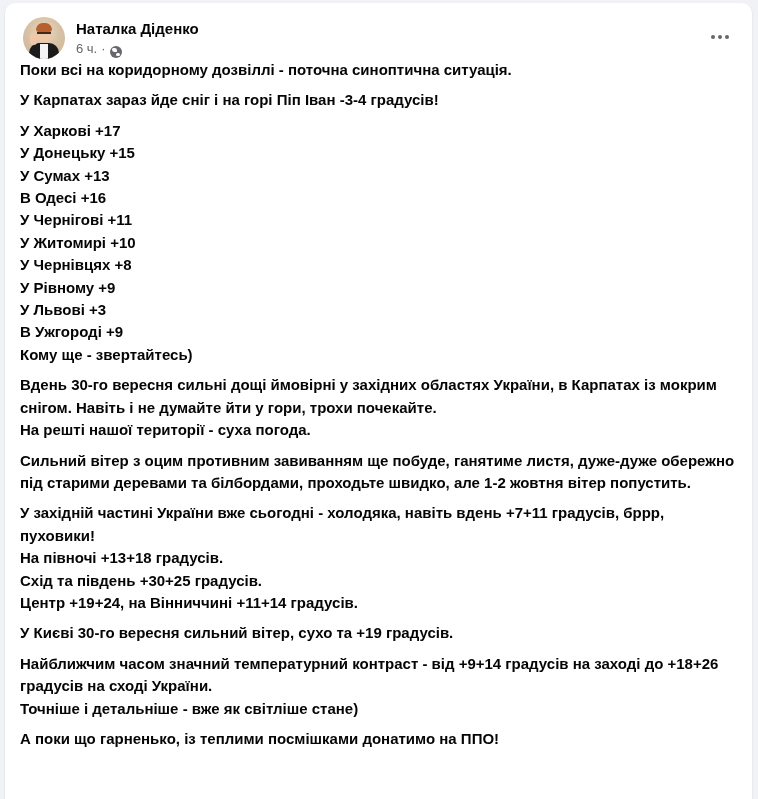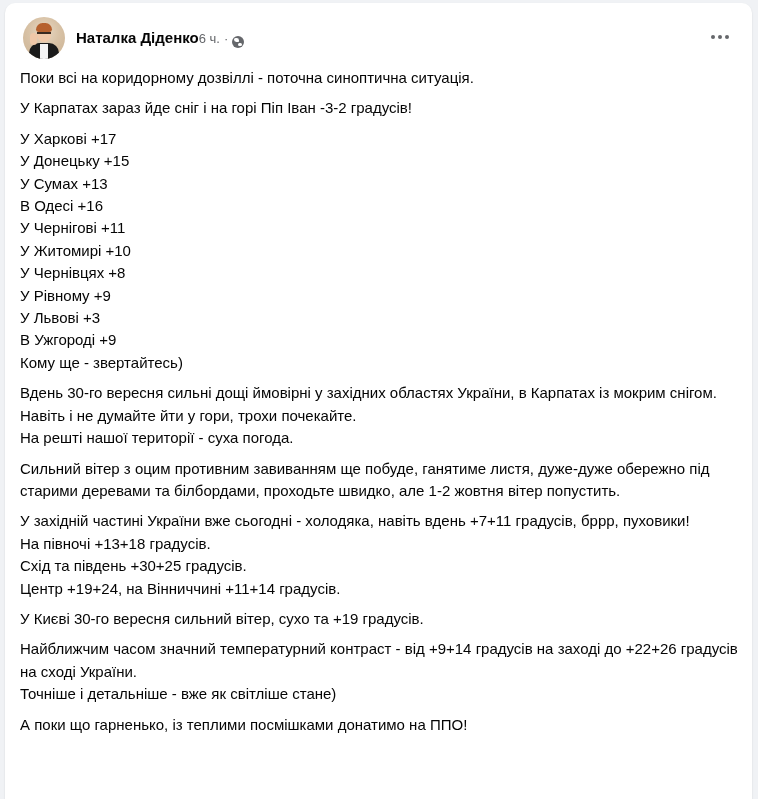--- a/index.html
+++ b/index.html
@@ -56,21 +56,21 @@
       position: absolute; left: 17px; top: 27px; width: 8px; height: 16px;
       background: #f4f4f4;
     }
     .avatar .hand {
       position: absolute; left: 7px; top: 16px; width: 7px; height: 12px;
       background: #f0c8a8; border-radius: 4px;
     }
     .meta {
       margin-left: 11px;
       display: flex;
-      flex-direction: row;
+      flex-direction: column;
     }
     .author {
       font-size: 15px;
       font-weight: bold;
       color: #050505;
       line-height: 20px;
     }
     .sub {
       display: flex;
       align-items: flex-end;
@@ -103,25 +103,26 @@
       justify-content: center;
       gap: 3px;
       cursor: pointer;
     }
     .more-btn span {
       width: 4px; height: 4px; border-radius: 50%; background: #65676b; display: block;
     }
     .content {
       position: absolute;
       left: 15px;
-      top: 64px;
+      top: 56px;
       width: 720px;
       font-size: 15px;
       color: #050505;
       line-height: 22.4px;
+      font-weight: bold;
     }
     .content p {
       margin: 0 0 8px 0;
     }
     .content .line { display: block; }
   </style>
 </head>
 <body>
 
 <div class="card">
@@ -148,21 +149,21 @@
     <span></span>
     <span></span>
     <span></span>
   </div>
 
   <div class="content" id="post-content">
       <p>
         <span class="line">Поки всі на коридорному дозвіллі - поточна синоптична ситуація.</span>
       </p>
       <p>
-        <span class="line">У Карпатах зараз йде сніг і на горі Піп Іван -3-2 градусів!</span>
+        <span class="line">У Карпатах зараз йде сніг і на горі Піп Іван -3-4 градусів!</span>
       </p>
       <p>
         <span class="line">У Харкові +17</span>
         <span class="line">У Донецьку +15</span>
         <span class="line">У Сумах +13</span>
         <span class="line">В Одесі +16</span>
         <span class="line">У Чернігові +11</span>
         <span class="line">У Житомирі +10</span>
         <span class="line">У Чернівцях +8</span>
         <span class="line">У Рівному +9</span>
@@ -180,20 +181,20 @@
       <p>
         <span class="line">У західній частині України вже сьогодні - холодяка, навіть вдень +7+11 градусів, бррр, пуховики!</span>
         <span class="line">На півночі +13+18 градусів.</span>
         <span class="line">Схід та південь +30+25 градусів.</span>
         <span class="line">Центр +19+24, на Вінниччині +11+14 градусів.</span>
       </p>
       <p>
         <span class="line">У Києві 30-го вересня сильний вітер, сухо та +19 градусів.</span>
       </p>
       <p>
-        <span class="line">Найближчим часом значний температурний контраст - від +9+14 градусів на заході до +22+26 градусів на сході України.</span>
+        <span class="line">Найближчим часом значний температурний контраст - від +9+14 градусів на заході до +18+26 градусів на сході України.</span>
         <span class="line">Точніше і детальніше - вже як світліше стане)</span>
       </p>
       <p>
         <span class="line">А поки що гарненько, із теплими посмішками донатимо на ППО!</span>
       </p>
     </div>
 </div>
 
 </body></html>

